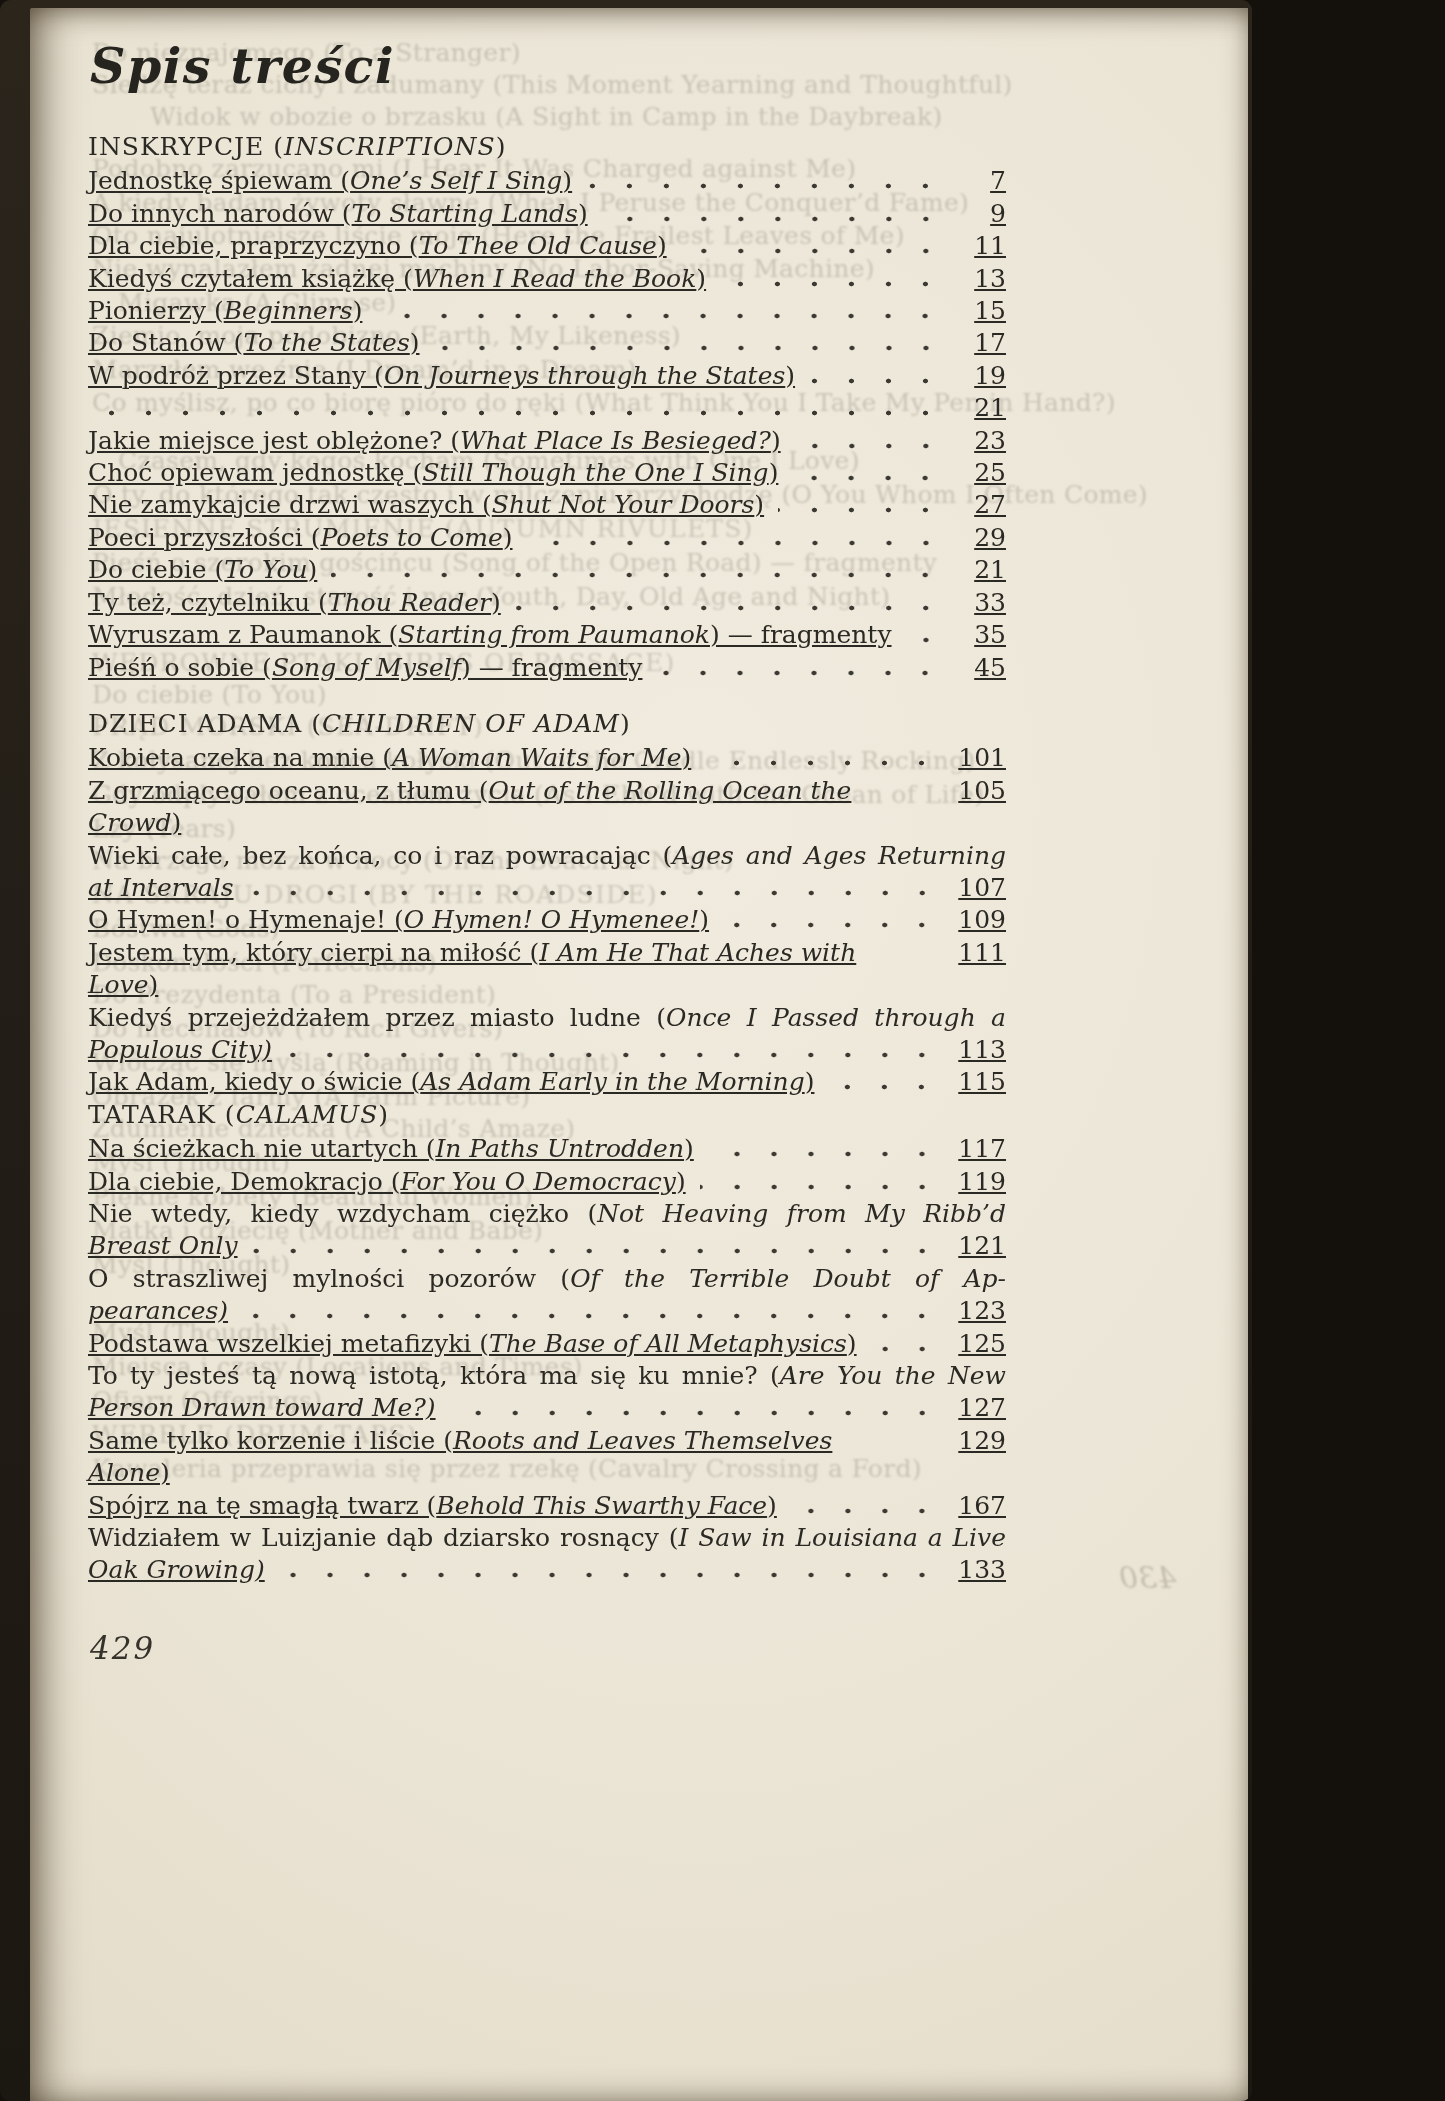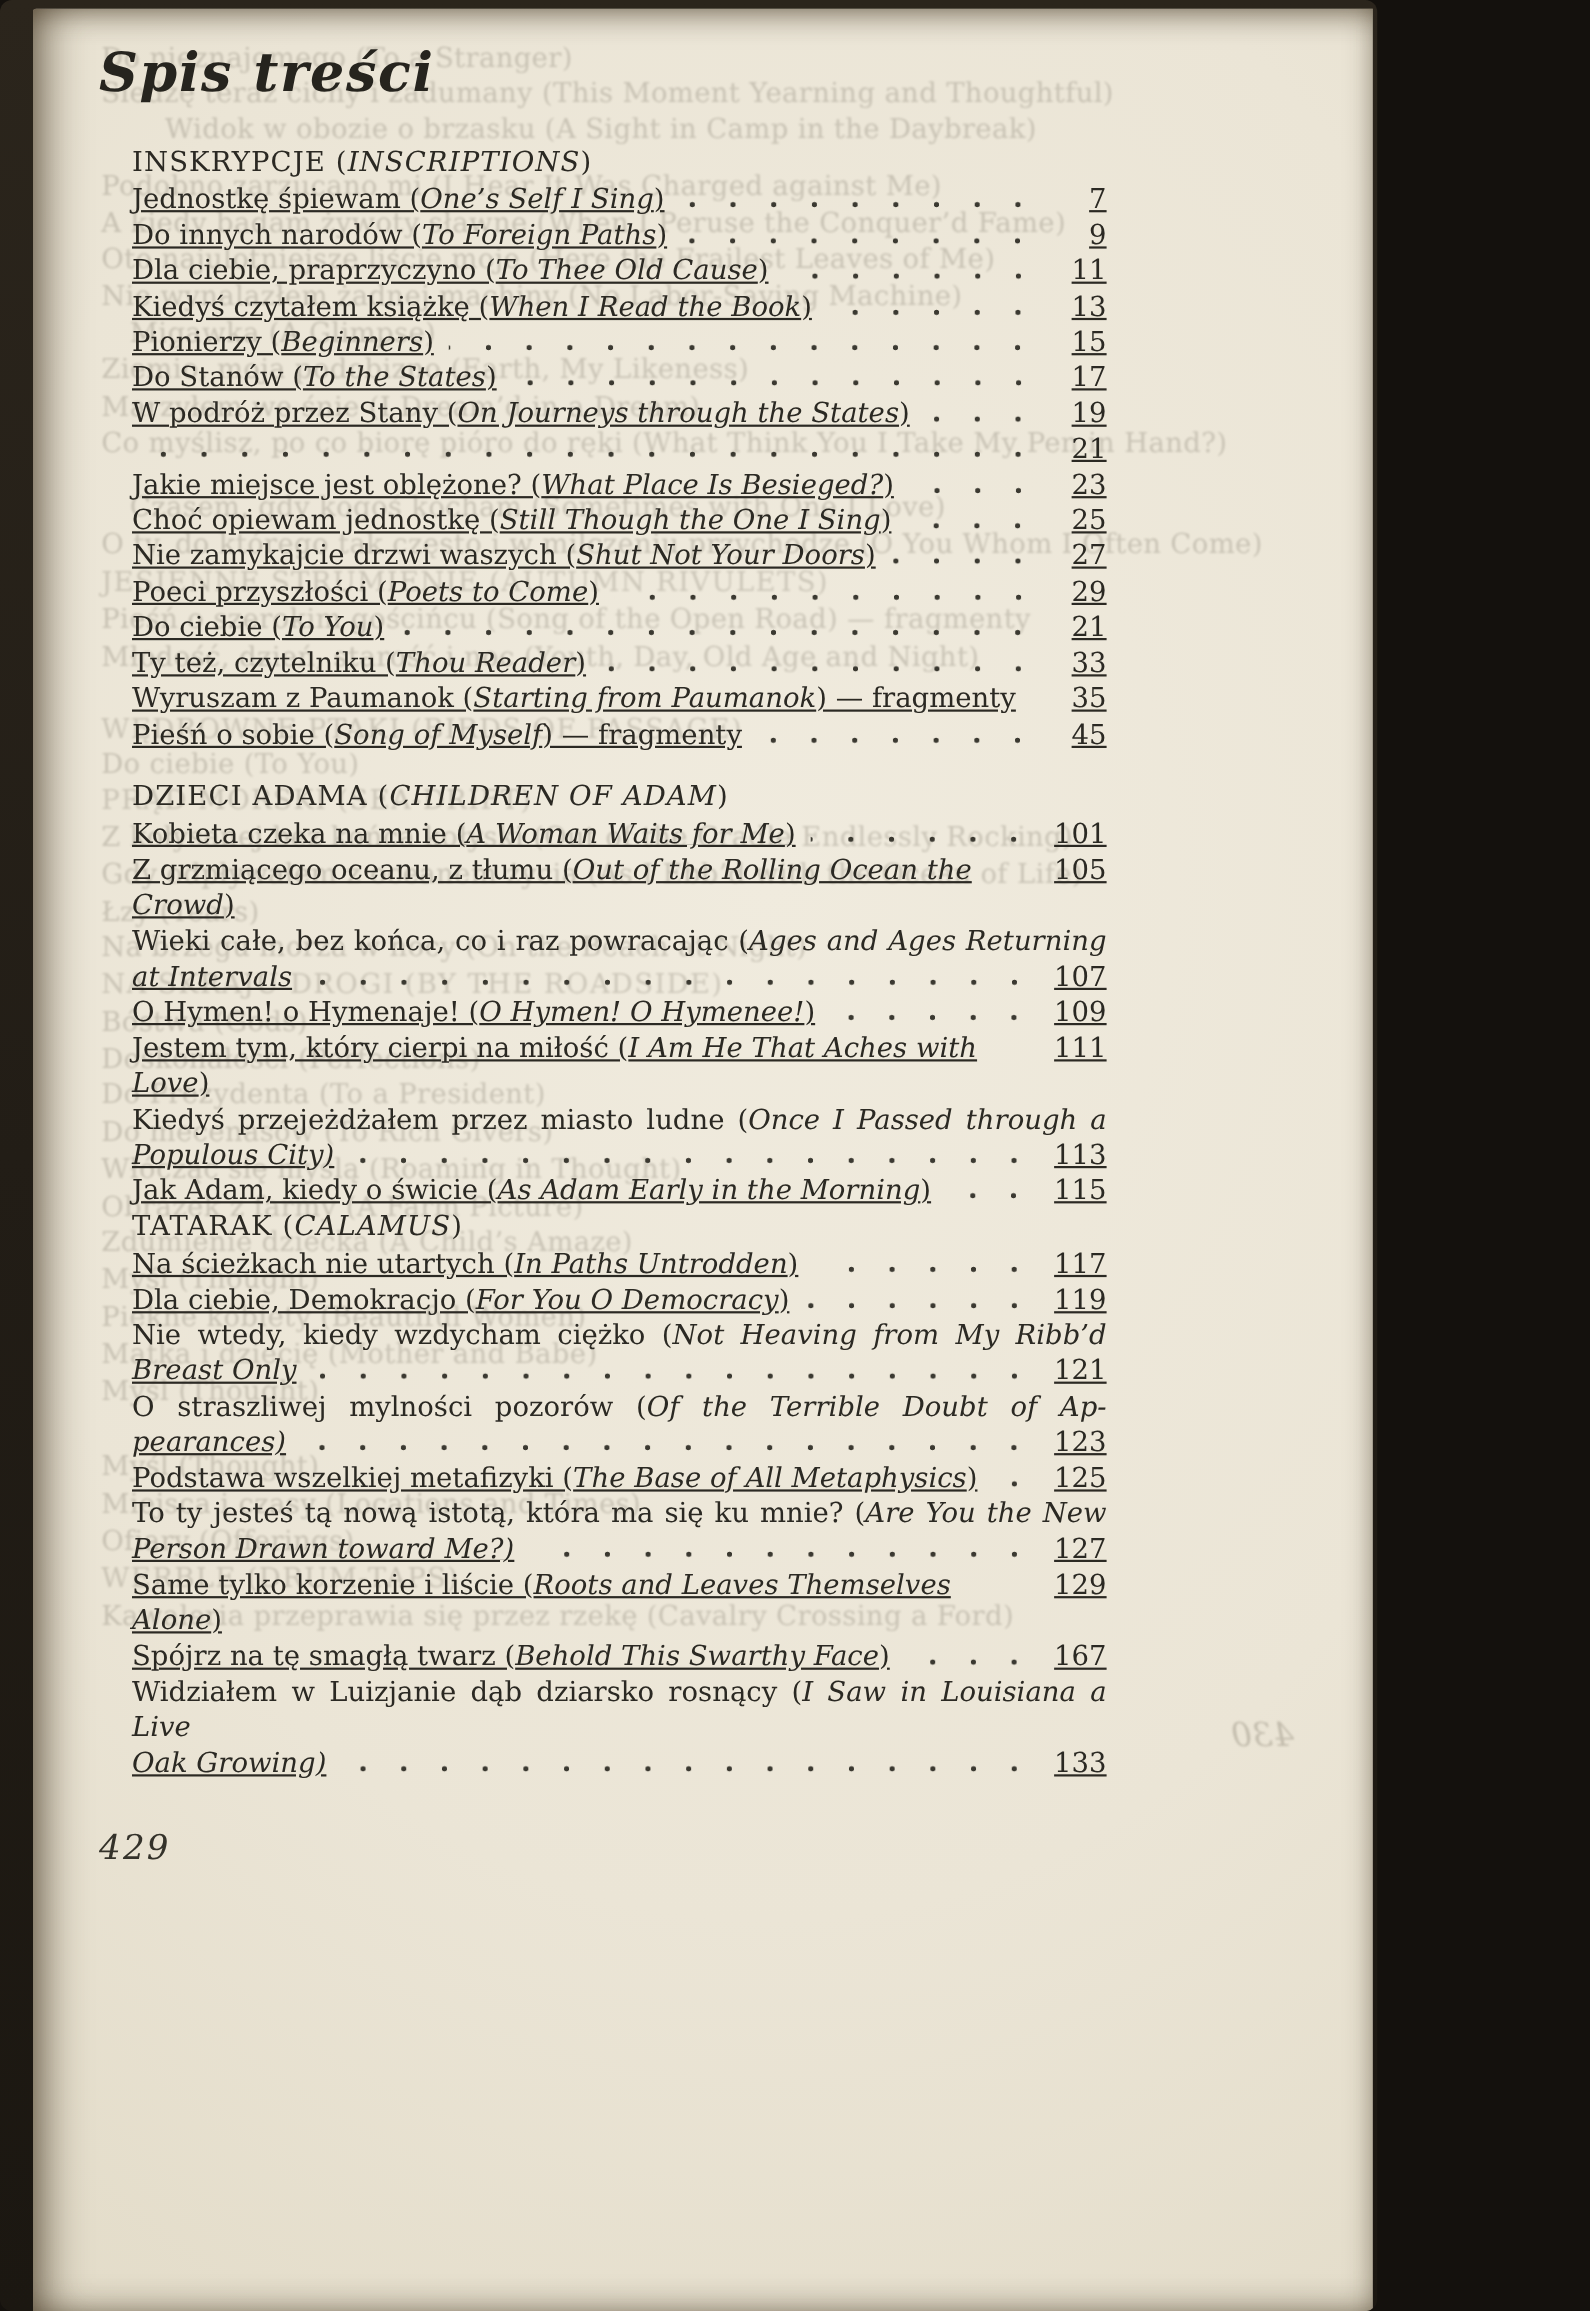--- a/index.html
+++ b/index.html
@@ -29,21 +29,21 @@
     position:absolute;right:72px;top:1552px;font-size:30px;font-style:italic;
     color:#857e6e;opacity:.38;filter:blur(1.2px);transform:scaleX(-1);
   }
   .content{position:absolute;left:58px;top:34px;width:918px;color:#2b2923;}
   .title{
     margin:0 0 40px 2px;
     font-family:"DejaVu Serif","Liberation Serif",serif;
     font-style:italic;font-weight:600;font-size:49px;line-height:1;
     letter-spacing:1.5px;color:#26241e;
   }
-  .toc{font-size:25px;line-height:32.4px;margin-left:32px;}
+  .toc{font-size:25px;line-height:32.4px;}
   .section{letter-spacing:1px;margin-bottom:2px;}
   .section.gap{margin-top:24px;}
   .it{font-style:italic;}
   .line{min-height:32.4px;}
   .line.fill{text-align:justify;text-align-last:justify;-moz-text-align-last:justify;}
   .line.last{display:flex;align-items:baseline;text-decoration:underline;}
   .runs{flex:0 1 auto;min-width:0;}
   .leader{
     display:inline-block;flex:1 1 0;min-width:10px;height:6px;
     margin:0 10px 0 14px;
@@ -115,21 +115,21 @@
           <div class="section"><span class="ro">INSKRYPCJE (</span><span class="it">INSCRIPTIONS</span><span class="ro">)</span></div>
           <div class="entry">
             <div class="line last">
               <span class="runs"><span class="ro">Jednostkę śpiewam (</span><span class="it">One’s Self I Sing</span><span class="ro">)</span></span>
               <span class="leader"></span>
               <span class="pg">7</span>
             </div>
           </div>
           <div class="entry">
             <div class="line last">
-              <span class="runs"><span class="ro">Do innych narodów (</span><span class="it">To Foreign Paths</span><span class="ro">)</span></span>
+              <span class="runs"><span class="ro">Do innych narodów (</span><span class="it">To Starting Lands</span><span class="ro">)</span></span>
               <span class="leader"></span>
               <span class="pg">9</span>
             </div>
           </div>
           <div class="entry">
             <div class="line last">
               <span class="runs"><span class="ro">Dla ciebie, praprzyczyno (</span><span class="it">To Thee Old Cause</span><span class="ro">)</span></span>
               <span class="leader"></span>
               <span class="pg">11</span>
             </div>

